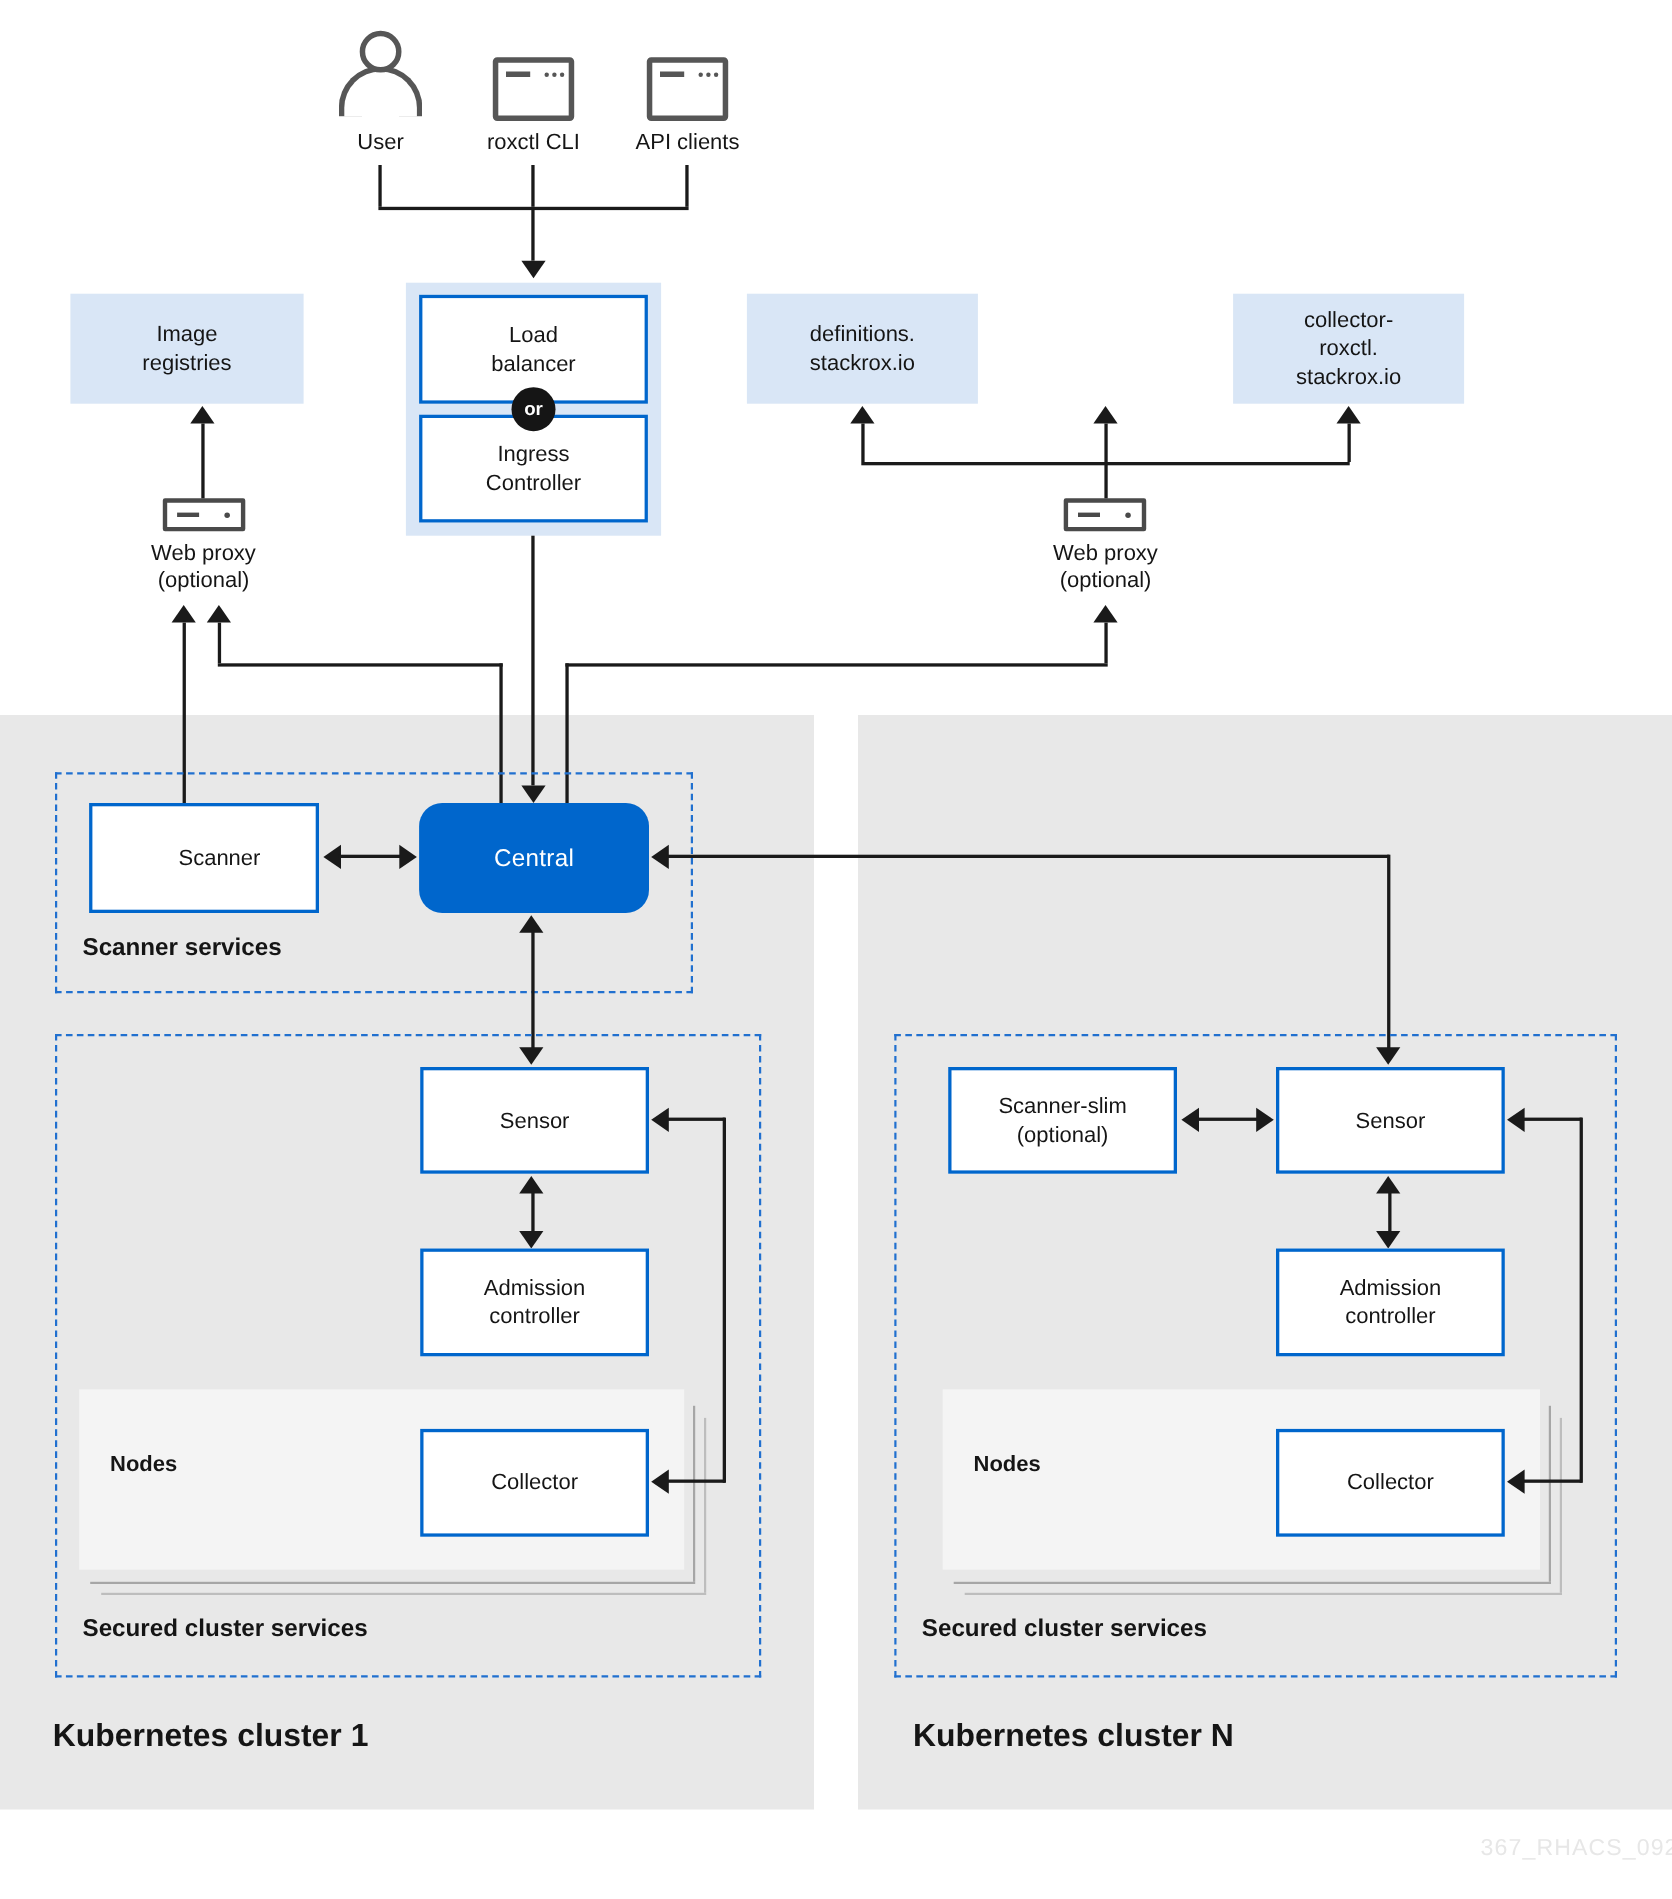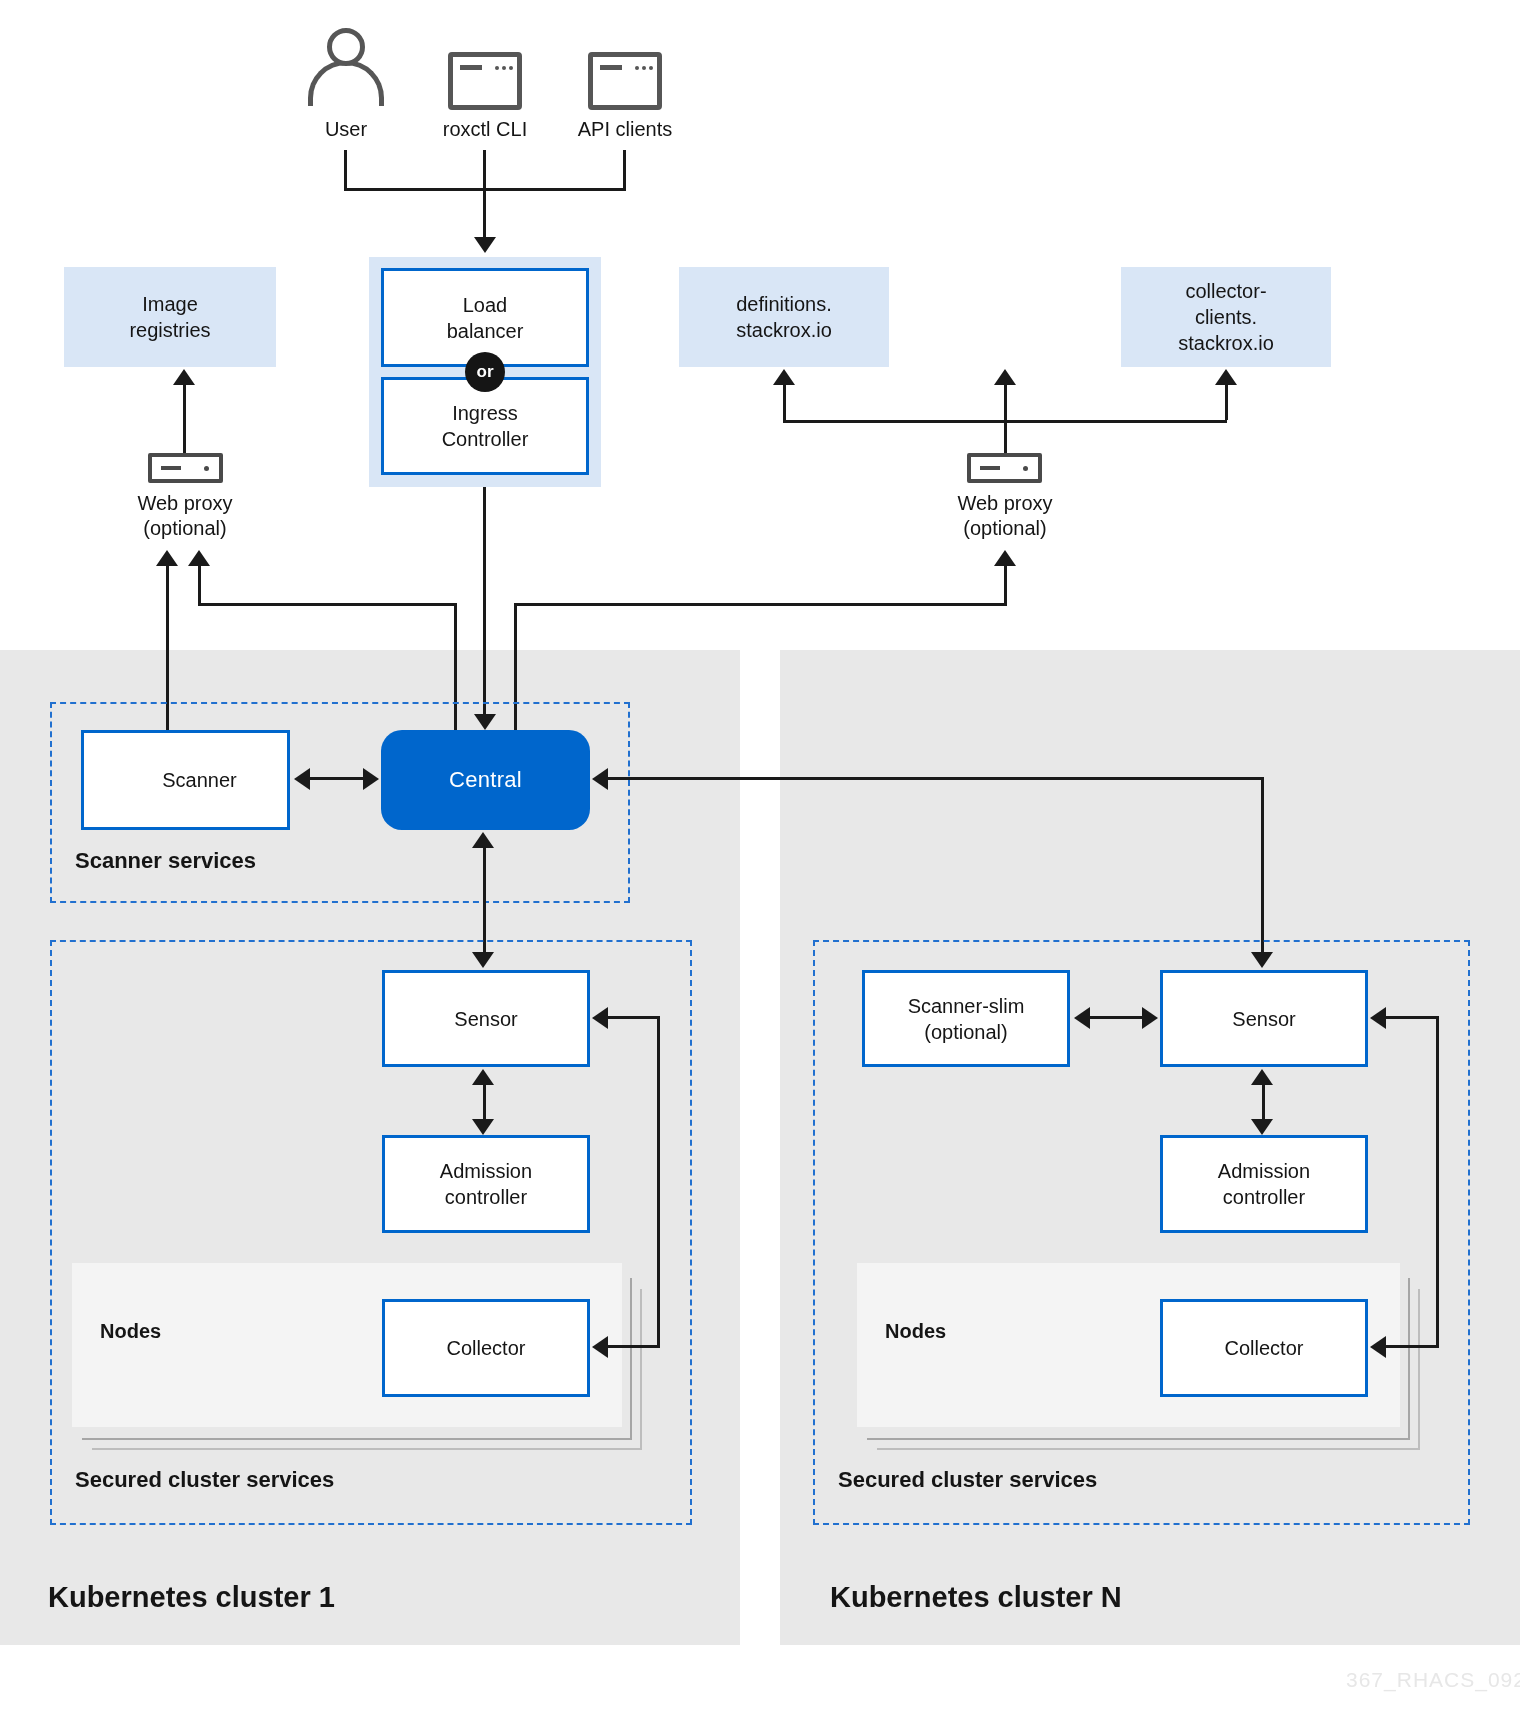--- a/index.html
+++ b/index.html
@@ -34,21 +34,21 @@
   .box.soft{background:var(--lightblue);}
   .box.fillblue{background:var(--blue);color:#fff;font-size:22px;letter-spacing:.3px;}
   .gateway-wrap{position:absolute;background:var(--lightblue);}
   .or-badge{position:absolute;width:40px;height:40px;border-radius:50%;background:#151515;
             color:#fff;font-weight:bold;font-size:17px;display:flex;align-items:center;
             justify-content:center;z-index:5;}
 
   .lbl{position:absolute;font-size:20px;color:var(--text);white-space:pre-line;text-align:center;}
   .lbl.center{transform:translateX(-50%);}
   .lbl.bold{font-weight:bold;font-size:22px;text-align:left;}
-  .lbl.big{font-weight:bold;font-size:29px;text-align:left;margin-top:19px;}
+  .lbl.big{font-weight:bold;font-size:29px;text-align:left;}
 
   .panel{position:absolute;background:var(--panel);}
   .dashed{position:absolute;border:2px dashed var(--dash);}
   .nodes-box{position:absolute;background:var(--nodes);}
   .stack{position:absolute;background:#a6a6a6;}
   .stack.l2{background:#bdbdbd;}
 
   
   .user-head{position:absolute;width:38px;height:38px;border:5px solid var(--iconstroke);
              border-radius:50%;background:#fff;z-index:2;}
@@ -104,21 +104,21 @@
 balancer</div>
   <div class="box bordered" style="left:381px;top:377px;width:208px;height:98px;">Ingress
 Controller</div>
   <div class="or-badge" style="left:465px;top:352px;">or</div>
 
   <div class="box soft" style="left:64px;top:267px;width:212px;height:100px;">Image
 registries</div>
   <div class="box soft" style="left:679px;top:267px;width:210px;height:100px;">definitions.
 stackrox.io</div>
   <div class="box soft" style="left:1121px;top:267px;width:210px;height:100px;">collector-
-clients.
+roxctl.
 stackrox.io</div>
 
   <div class="proxy" style="left:148px;top:453px;">
     <div class="dash"></div>
     <div class="dot"></div>
   </div>
   <div class="lbl center" style="left:185px;top:492px;">Web proxy</div>
   <div class="lbl center" style="left:185px;top:517px;">(optional)</div>
 
   <div class="proxy" style="left:967px;top:453px;">

